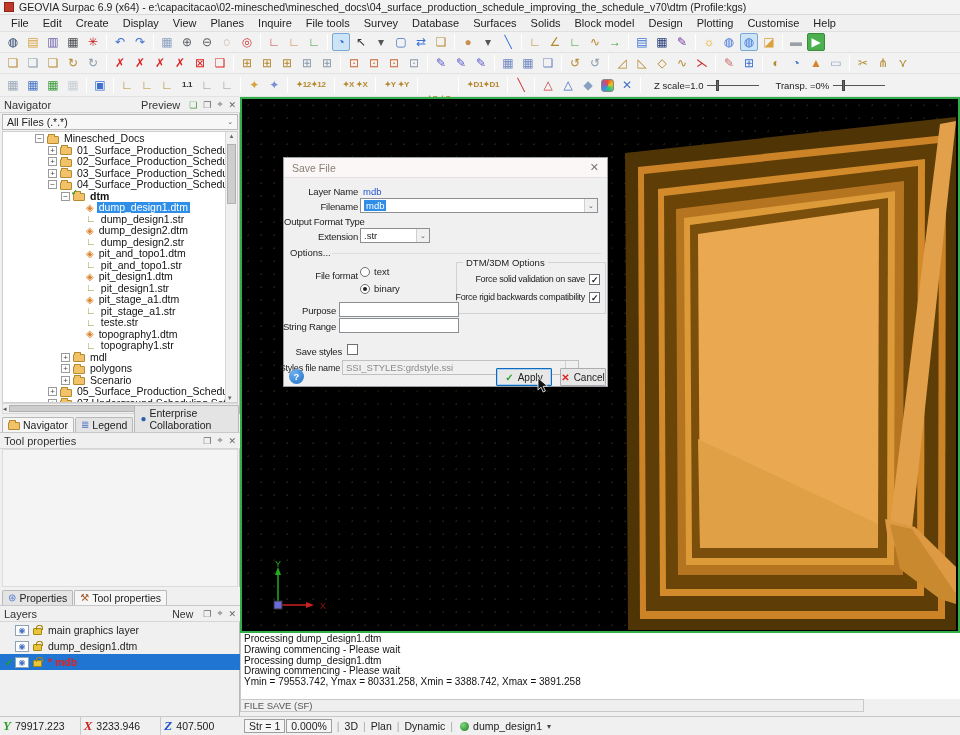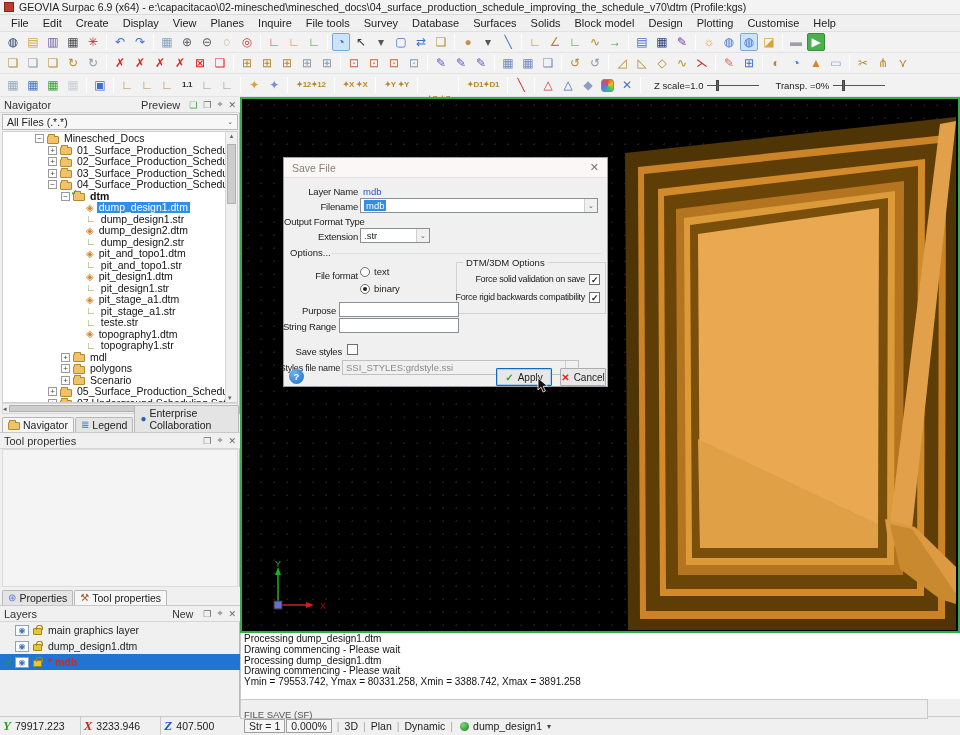--- a/index.html
+++ b/index.html
@@ -84,21 +84,21 @@
   .caret{font-size:8px;color:#444;margin-left:5px}
 
   
   #viewport{position:absolute;left:240px;top:97px;width:720px;height:536px;background:#000;border:2px solid #2fae4a;background-image:radial-gradient(rgba(150,125,70,.22) 1px,transparent 1px);background-size:13px 13px}
   #model-svg{position:absolute;right:0;top:0}
   #axes{position:absolute;left:22px;bottom:14px}
 
   
   #logarea{position:absolute;left:240px;top:633px;width:720px;height:66px;background:#fff;border-left:1px solid #c9c9c9;overflow:hidden;padding:1px 3px}
   .log-line{font-size:10px;line-height:10.8px;color:#111;white-space:nowrap}
-  #filesave{position:absolute;left:240px;top:699px;width:688px;height:13px;background:#efefef;border:1px solid #c9c9c9;font-size:9.5px;color:#555;padding:9px 3px;line-height:11px}
+  #filesave{position:absolute;left:240px;top:699px;width:624px;height:13px;background:#efefef;border:1px solid #c9c9c9;font-size:9.5px;color:#555;padding:0 3px;line-height:11px}
 
   
   #dialog{position:absolute;left:281px;top:155px;width:325px;height:230px;background:#f0f0f0;border:1px solid #9aa0a6;box-shadow:5px 5px 9px rgba(0,0,0,.55);font-size:9.5px}
   #dlg-title{height:20px;background:#fbf7f6;border-bottom:1px solid #e4e0df;display:flex;align-items:center;padding:0 8px;font-size:10.5px;color:#8a8076}
   #dlg-title .spacer{flex:1}
   #dlg-close{color:#777;font-size:11px;cursor:default}
   .dlg-label{position:absolute;width:74px;text-align:right;color:#222;white-space:nowrap;letter-spacing:-0.2px}
   .fld{position:absolute;background:#fff;border:1px solid #8a8f94;height:15px;display:flex;align-items:center;font-size:9.5px;padding-left:3px}
   .fld .drop{margin-left:auto;width:13px;height:100%;background:#f0f0f0;border-left:1px solid #d0d0d0;text-align:center;font-size:7px;color:#555;line-height:13px;flex:none}
   .fld.disabled{background:#f0f0f0;color:#8a8a8a;border-color:#c0c0c0}

